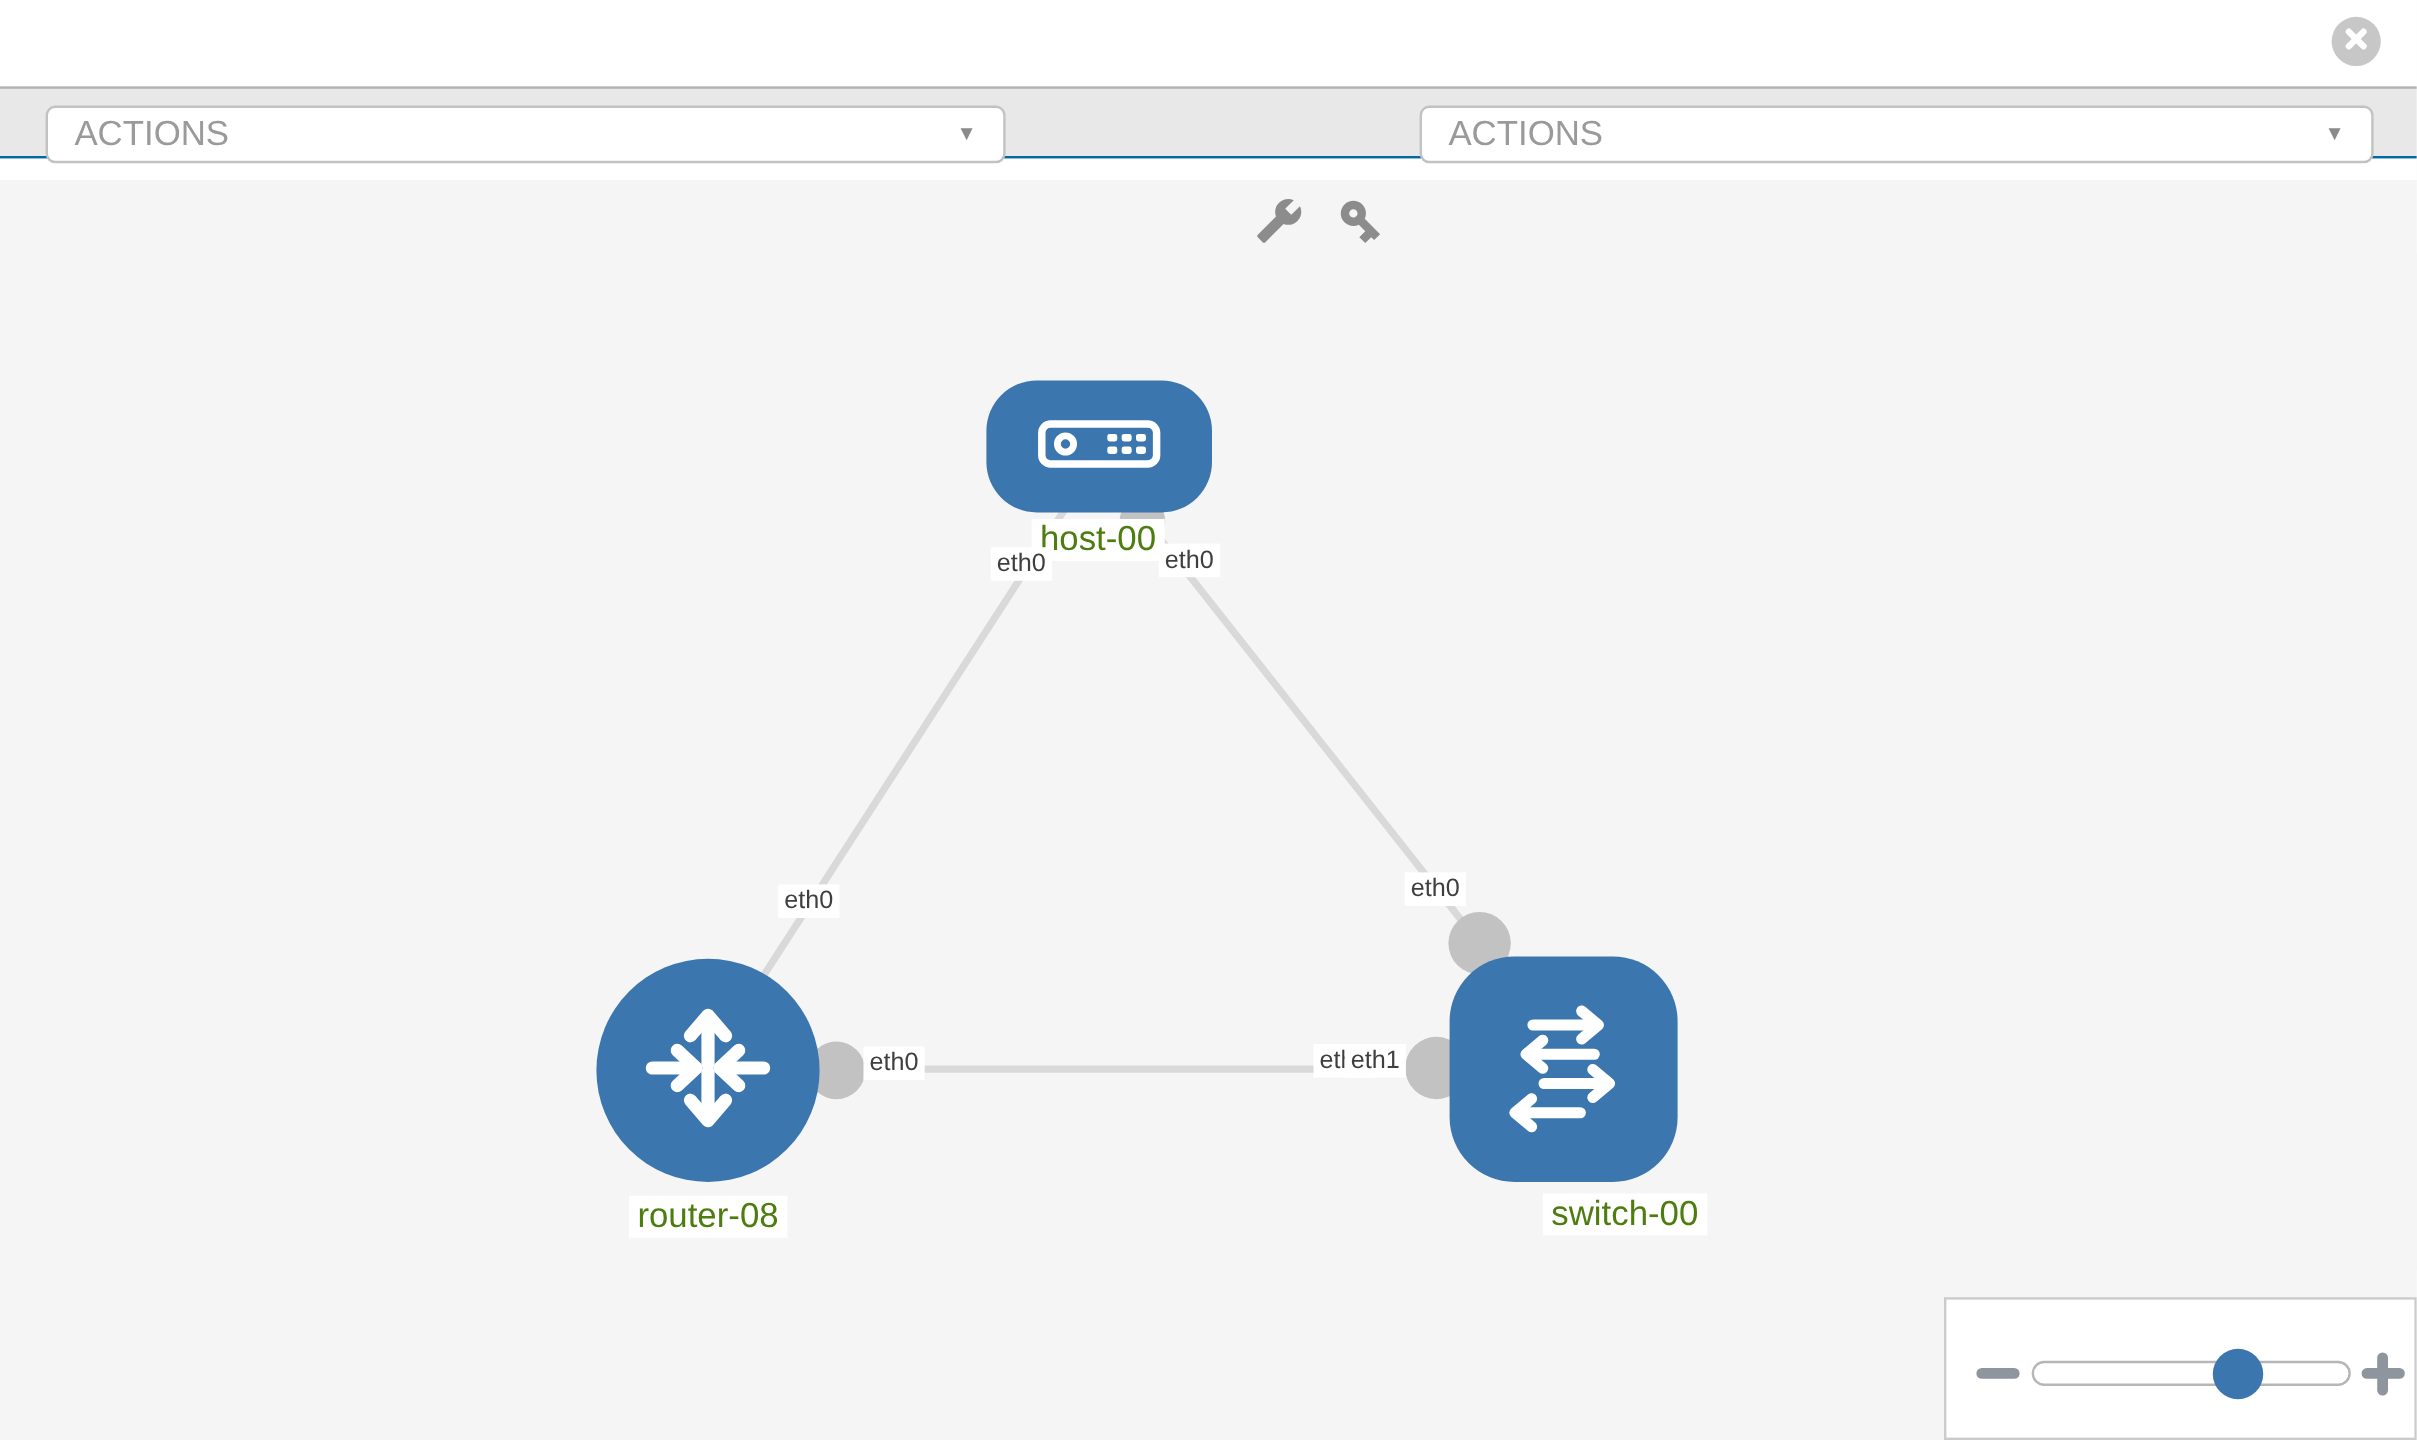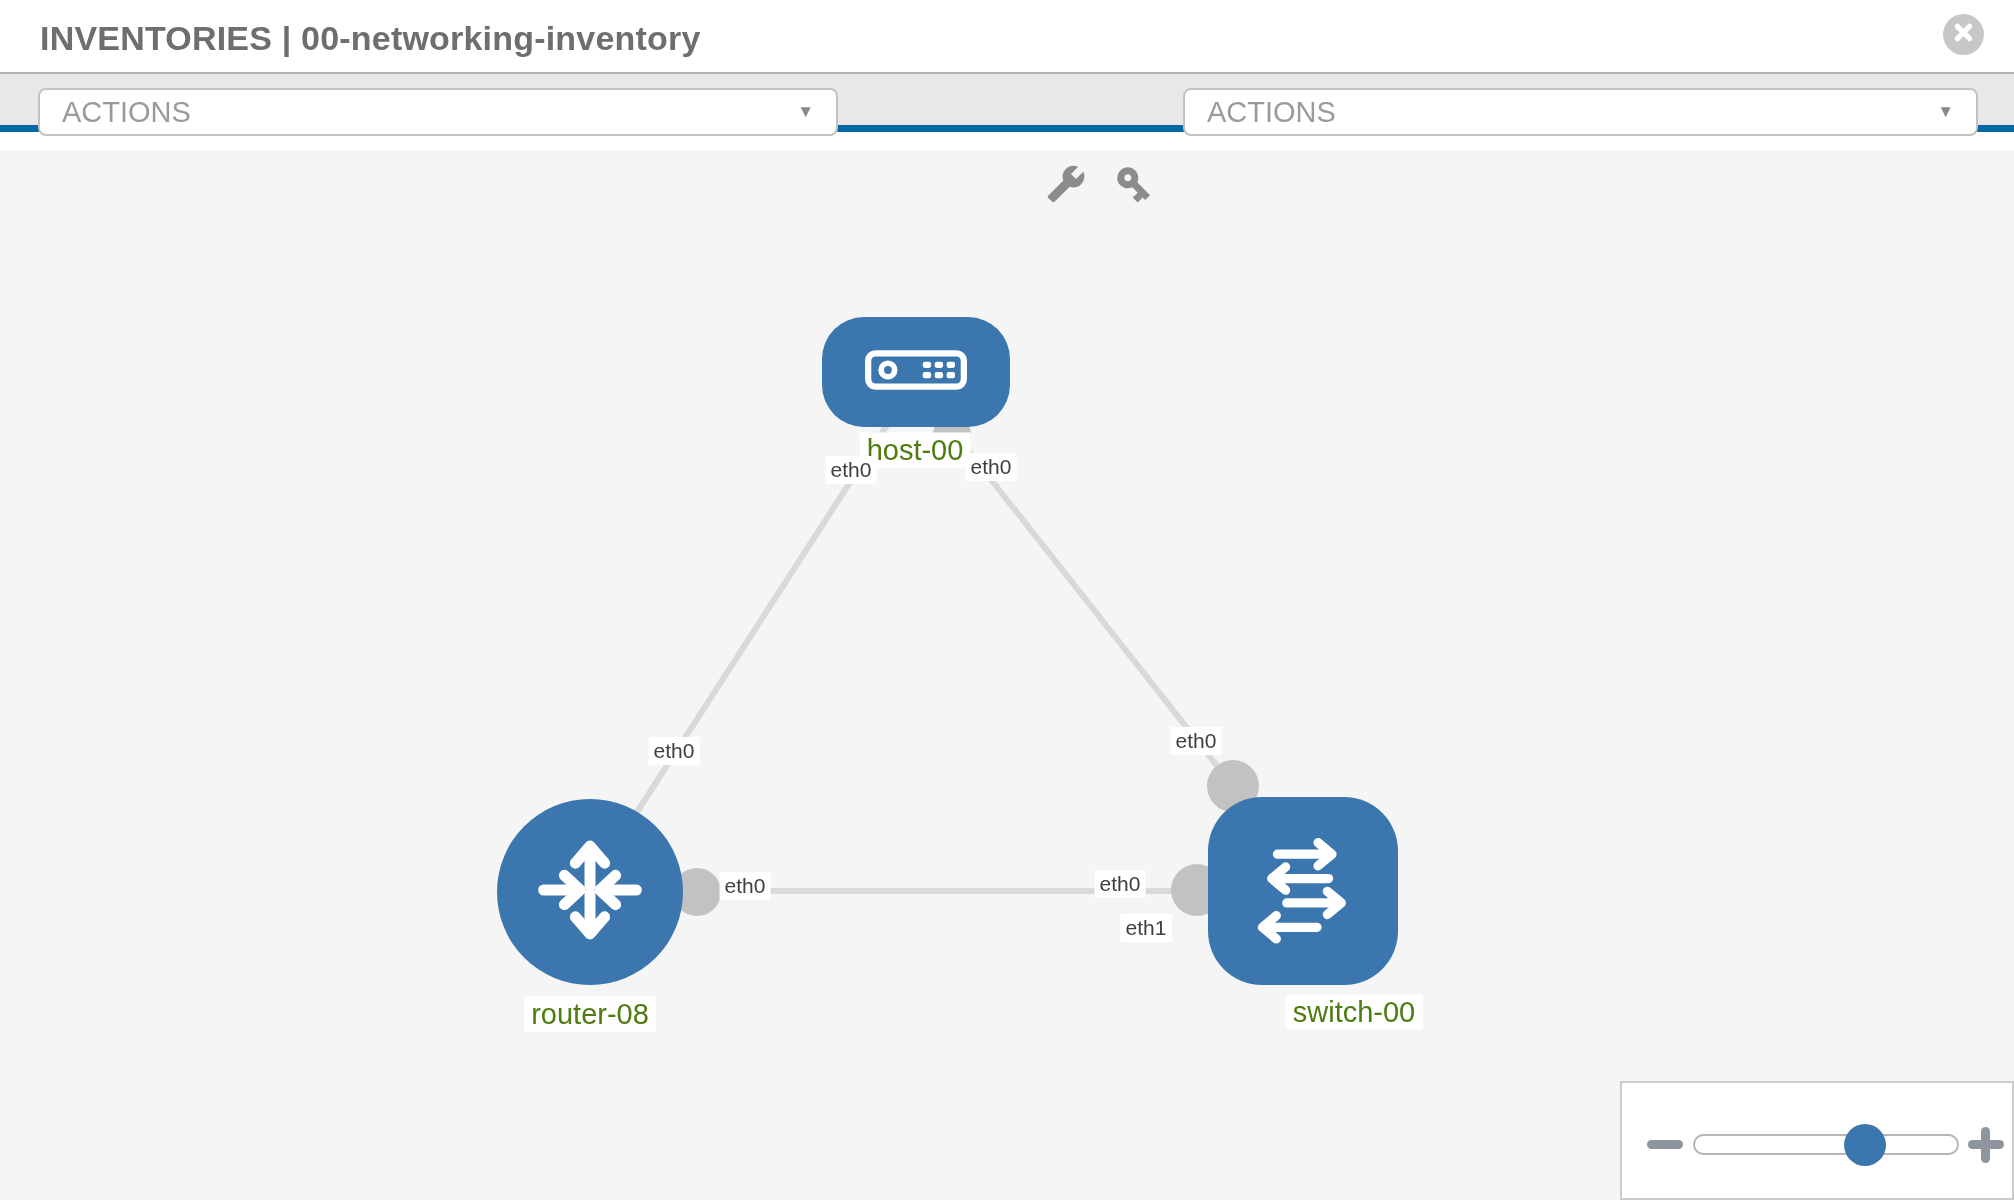--- a/index.html
+++ b/index.html
@@ -24,21 +24,21 @@
   .close-btn {
     position: absolute; left: 1943px; top: 14px; width: 41px; height: 41px;
     border-radius: 50%; background: #c7c7c7; cursor: pointer;
     display: flex; align-items: center; justify-content: center;
   }
 
   
   .toolbar {
     position: absolute; left: 0; top: 72px; width: 2014px; height: 60px;
     background: #e8e8e8;
-    border-top: 2px solid #b4b4b4; border-bottom: 7px solid #0369a1;
+    border-top: 2px solid #b4b4b4; border-bottom: 2px solid #0369a1;
     z-index: 6;
   }
   .dropdown {
     position: absolute; top: 14px; height: 48px;
     background: #ffffff; border: 2px solid #c2c2c2; border-radius: 8px;
     display: flex; align-items: center; justify-content: space-between;
     padding: 0 22px; font-size: 29px; color: #9a9a9a; cursor: pointer;
   }
   .dropdown-actions { left: 38px;  width: 800px; }
   .dropdown-search  { left: 1183px; width: 795px; }
@@ -78,21 +78,21 @@
   .iface-label { font-size: 21px; color: #3f3f3f; padding: 2px 5px; }
   .lbl-host-name   { left: 915px;  top: 450px; }
   .lbl-router-name { left: 590px;  top: 1014px; }
   .lbl-switch-name { left: 1354px; top: 1012px; }
   .lbl-e0 { left: 851px;  top: 470px; }
   .lbl-e1 { left: 991px;  top: 467px; }
   .lbl-e2 { left: 674px;  top: 751px; }
   .lbl-e3 { left: 1196px; top: 741px; }
   .lbl-e4 { left: 745px;  top: 886px; }
   .lbl-e5 { left: 1120px; top: 884px; }
-  .lbl-e6 { left: 1146px; top: 884px; margin-top: 44px; }
+  .lbl-e6 { left: 1146px; top: 884px; }
 
   
   .zoom-panel {
     position: absolute; left: 1620px; top: 1081px; width: 394px; height: 119px;
     background: #ffffff; border: 2px solid #cbcbcb; z-index: 5;
   }
   .zoom-level {
     position: absolute; left: 0; top: 8px; width: 100%;
     text-align: center; font-size: 25px; color: #2a2a2a;
   }
@@ -109,21 +109,20 @@
   }
   .zoom-knob {
     position: absolute; left: 222px; top: 41px; width: 42px; height: 42px;
     border-radius: 50%; background: #3b76af; cursor: grab; z-index: 1;
   }
 </style>
 </head>
 <body>
 
 <div class="header">
-  <div class="page-title">INVENTORIES | 00-networking-inventory</div>
   <div class="close-btn">
     <span>
       <svg width="21" height="21" viewBox="0 0 24 24">
         <line x1="5" y1="5" x2="19" y2="19" stroke="#ffffff" stroke-width="6" stroke-linecap="round"></line>
         <line x1="19" y1="5" x2="5" y2="19" stroke="#ffffff" stroke-width="6" stroke-linecap="round"></line>
       </svg>
     </span>
   </div>
 </div>
 

